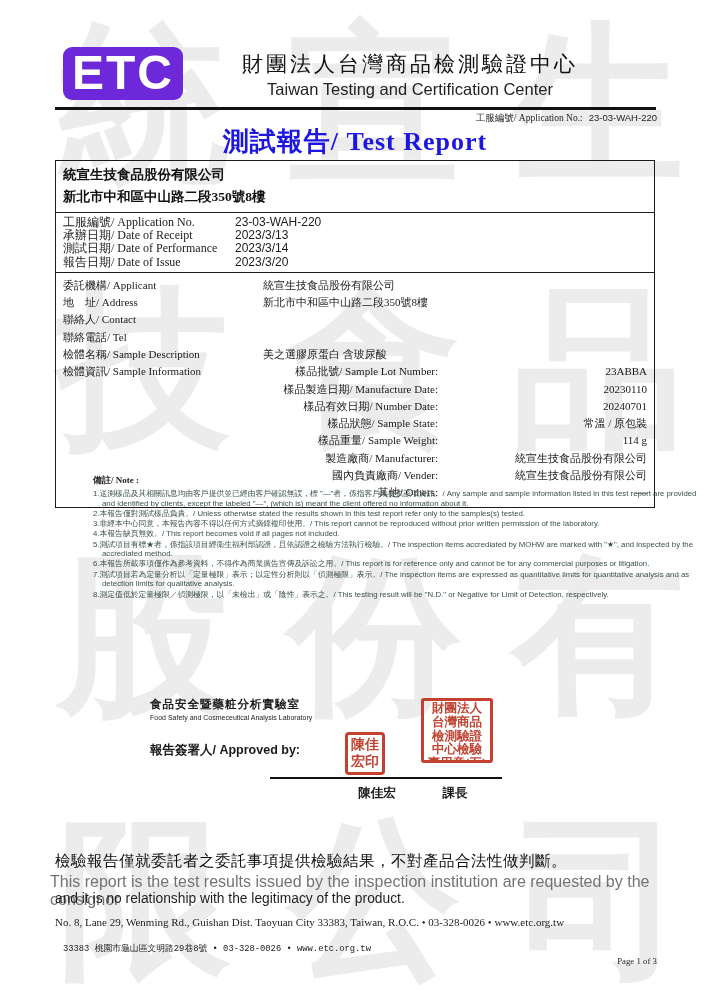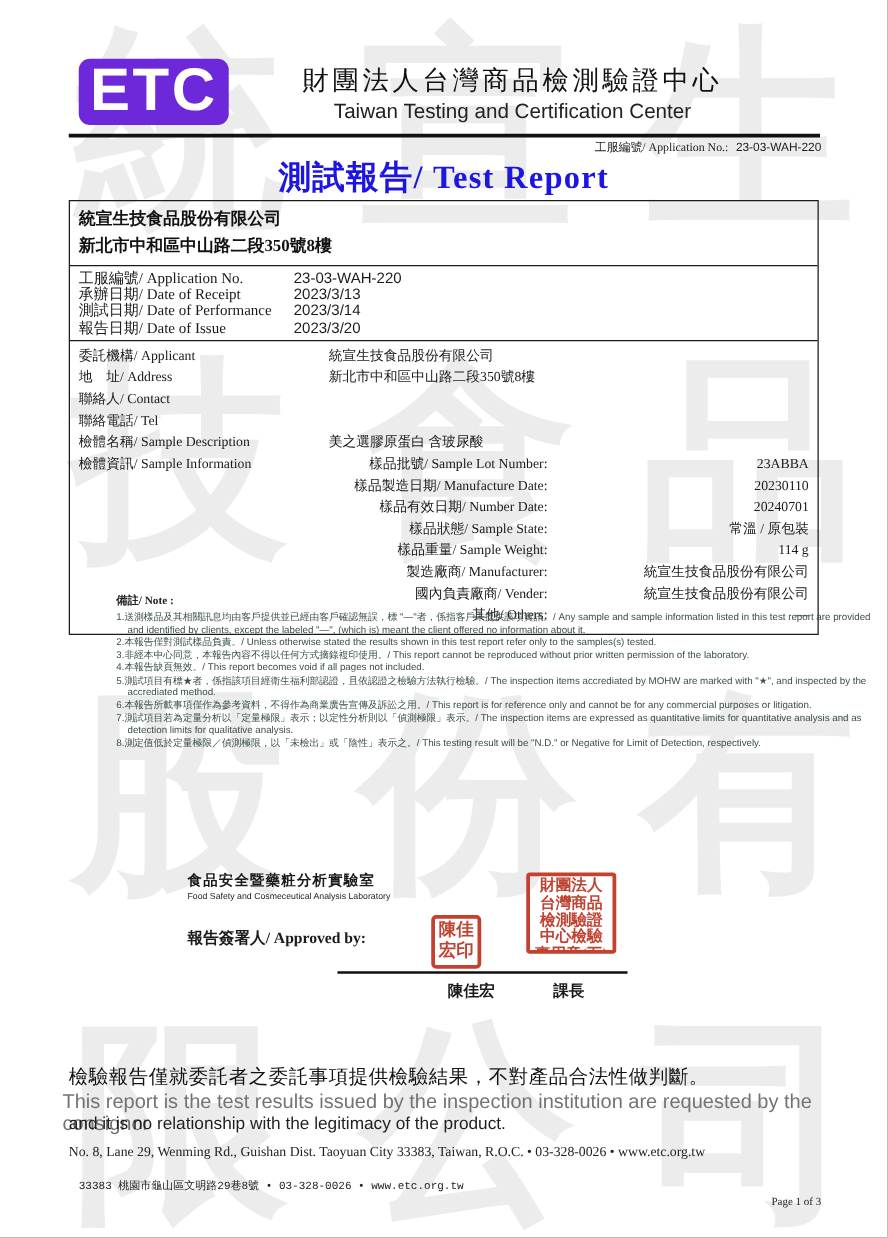--- a/index.html
+++ b/index.html
@@ -38,21 +38,21 @@
   .srow .sl{width:175px;font-family:"Liberation Serif",serif;}
   .srow .sv{flex:1;font-family:"Liberation Serif",serif;}
   
   .notes{left:49px;top:474px;width:614px;color:#3a5048;margin-left:44px;}
   .notes-head{font-size:9px;font-weight:bold;font-family:"Liberation Serif",serif;margin-bottom:2px;color:#222;}
   .note-item{font-size:7.8px;line-height:9.7px;padding-left:9px;text-indent:-9px;margin-bottom:0.5px;}
   
   .lab-zh{left:150px;top:697px;font-size:11.5px;font-weight:bold;letter-spacing:1px;
           font-family:"Liberation Serif",serif;}
   .lab-en{left:150px;top:714px;font-size:7px;color:#222;}
-  .approved{left:150px;top:742px;font-size:12.5px;font-weight:bold;font-family:Liberation Serif, serif;}
+  .approved{left:150px;top:742px;font-size:12.5px;font-weight:bold;font-family:Liberation Sans, sans-serif;}
   .seal{color:#bf4433;border:3px solid #c4402f;box-sizing:border-box;text-align:center;
         font-family:"Liberation Serif",serif;font-weight:bold;word-break:break-all;overflow:hidden;}
   .seal-personal{left:345px;top:732px;width:40px;height:43px;border-radius:4px;
                  font-size:14px;line-height:17px;padding:1px;}
   .seal-official{left:421px;top:698px;width:72px;height:65px;border-radius:3px;
                  font-size:12.5px;line-height:13.8px;padding:1px 2px;}
   .sig-line{left:270px;top:777px;width:232px;height:1.5px;background:#111;}
   .sig-name{left:337px;top:785px;width:80px;text-align:center;font-size:12.5px;font-weight:600;
             font-family:"Liberation Serif",serif;}
   .sig-title{left:425px;top:785px;width:60px;text-align:center;font-size:12.5px;font-weight:600;

